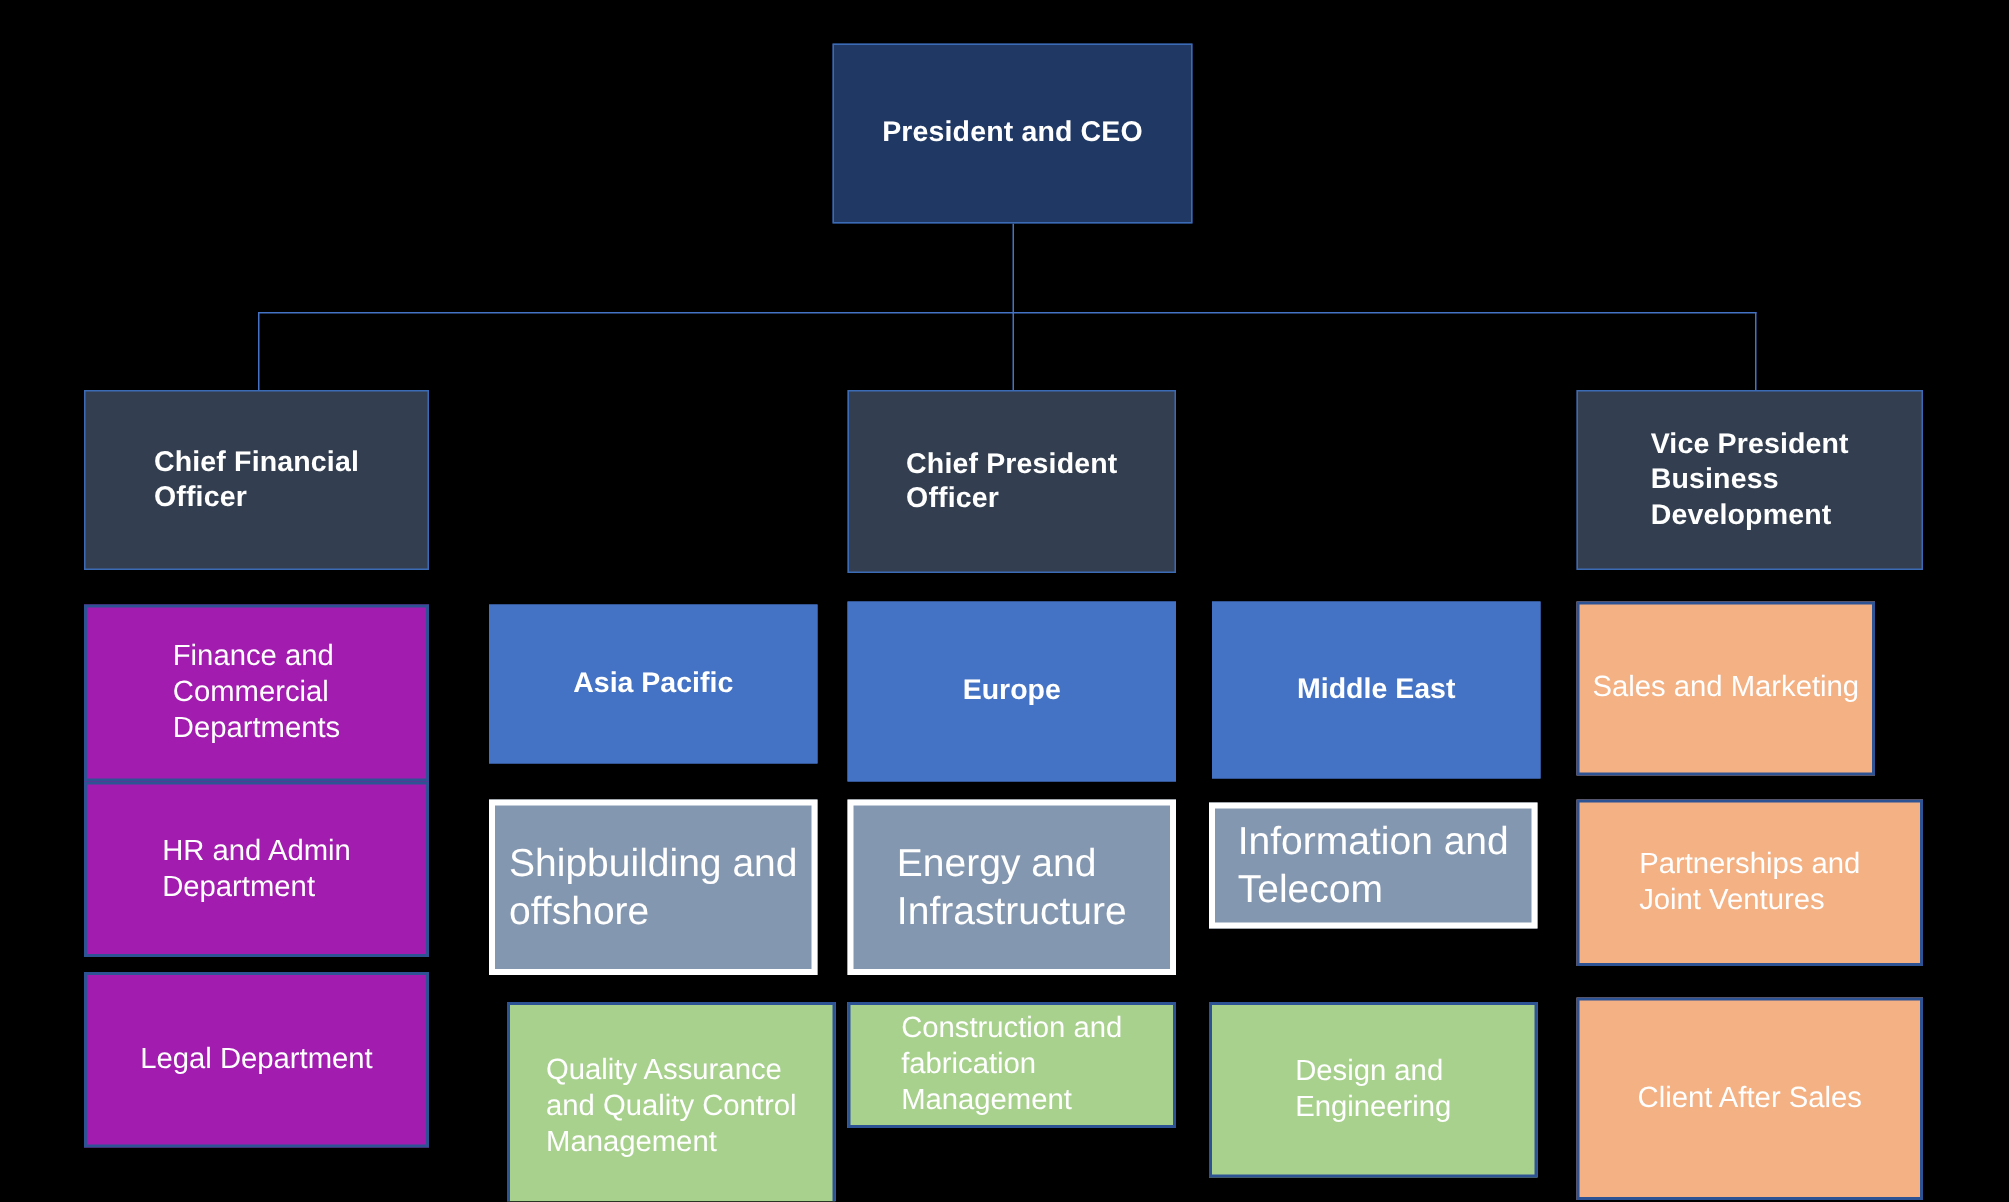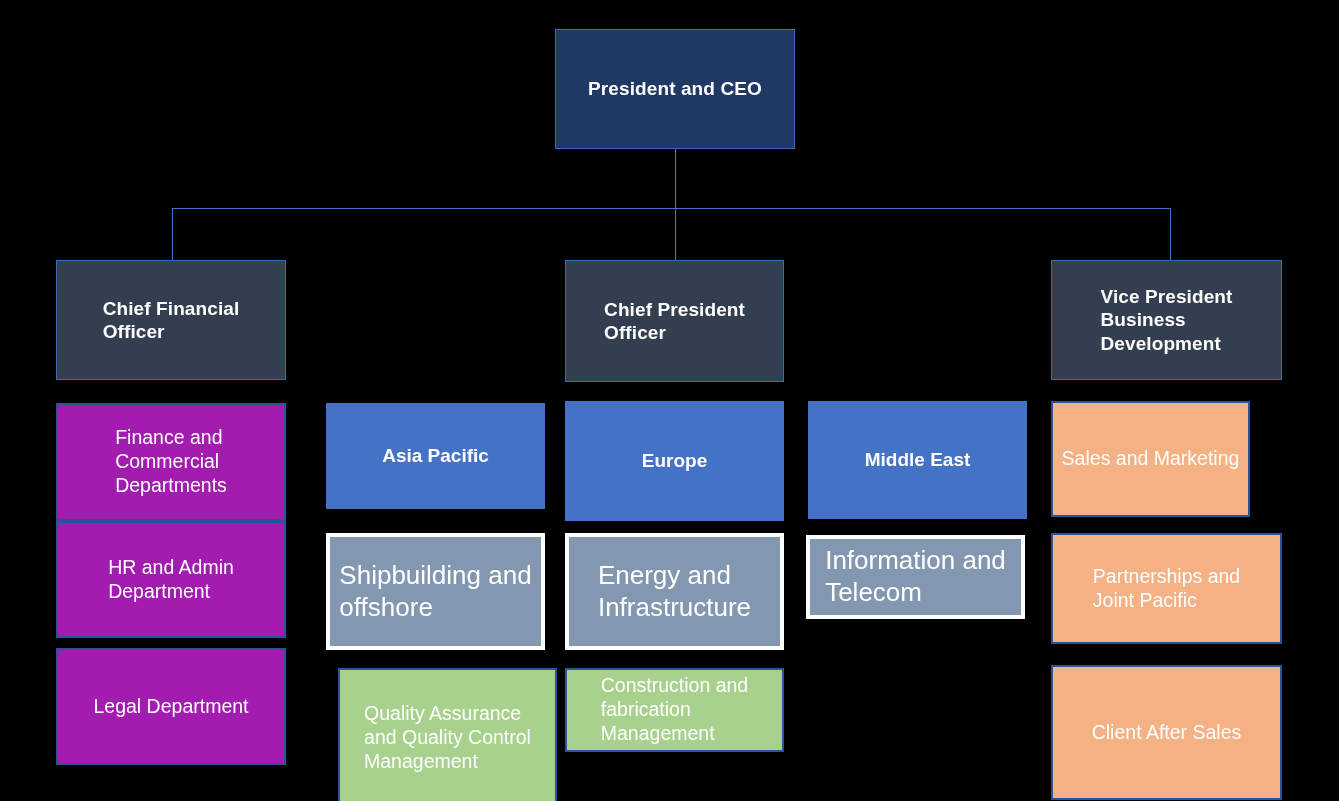--- a/index.html
+++ b/index.html
@@ -114,24 +114,26 @@
 
   <div class="node tier-gold" style="left:56px; top:521px; width:230px; height:117px;">HR and Admin
 Department</div>
   <div class="node tier-grey" style="left:326px; top:533px; width:219px; height:117px;">Shipbuilding and
 offshore</div>
   <div class="node tier-grey" style="left:565px; top:533px; width:219px; height:117px;">Energy and
 Infrastructure</div>
   <div class="node tier-grey" style="left:806px; top:535px; width:219px; height:84px;">Information  and
 Telecom</div>
   <div class="node tier-salmon" style="left:1051px; top:533px; width:231px; height:111px;">Partnerships and
-Joint Pacific</div>
+Joint Ventures</div>
 
   <div class="node tier-gold" style="left:56px; top:648px; width:230px; height:117px;">Legal Department</div>
   <div class="node tier-green" style="left:338px; top:668px; width:219px; height:140px;">Quality Assurance
 and Quality Control
 Management</div>
   <div class="node tier-green" style="left:565px; top:668px; width:219px; height:84px;">Construction and
 fabrication
 Management</div>
+  <div class="node tier-green" style="left:806px; top:668px; width:219px; height:117px;">Design and
+Engineering</div>
   <div class="node tier-salmon" style="left:1051px; top:665px; width:231px; height:135px;">Client After Sales</div>
 
 </div>
 
 </body></html>

